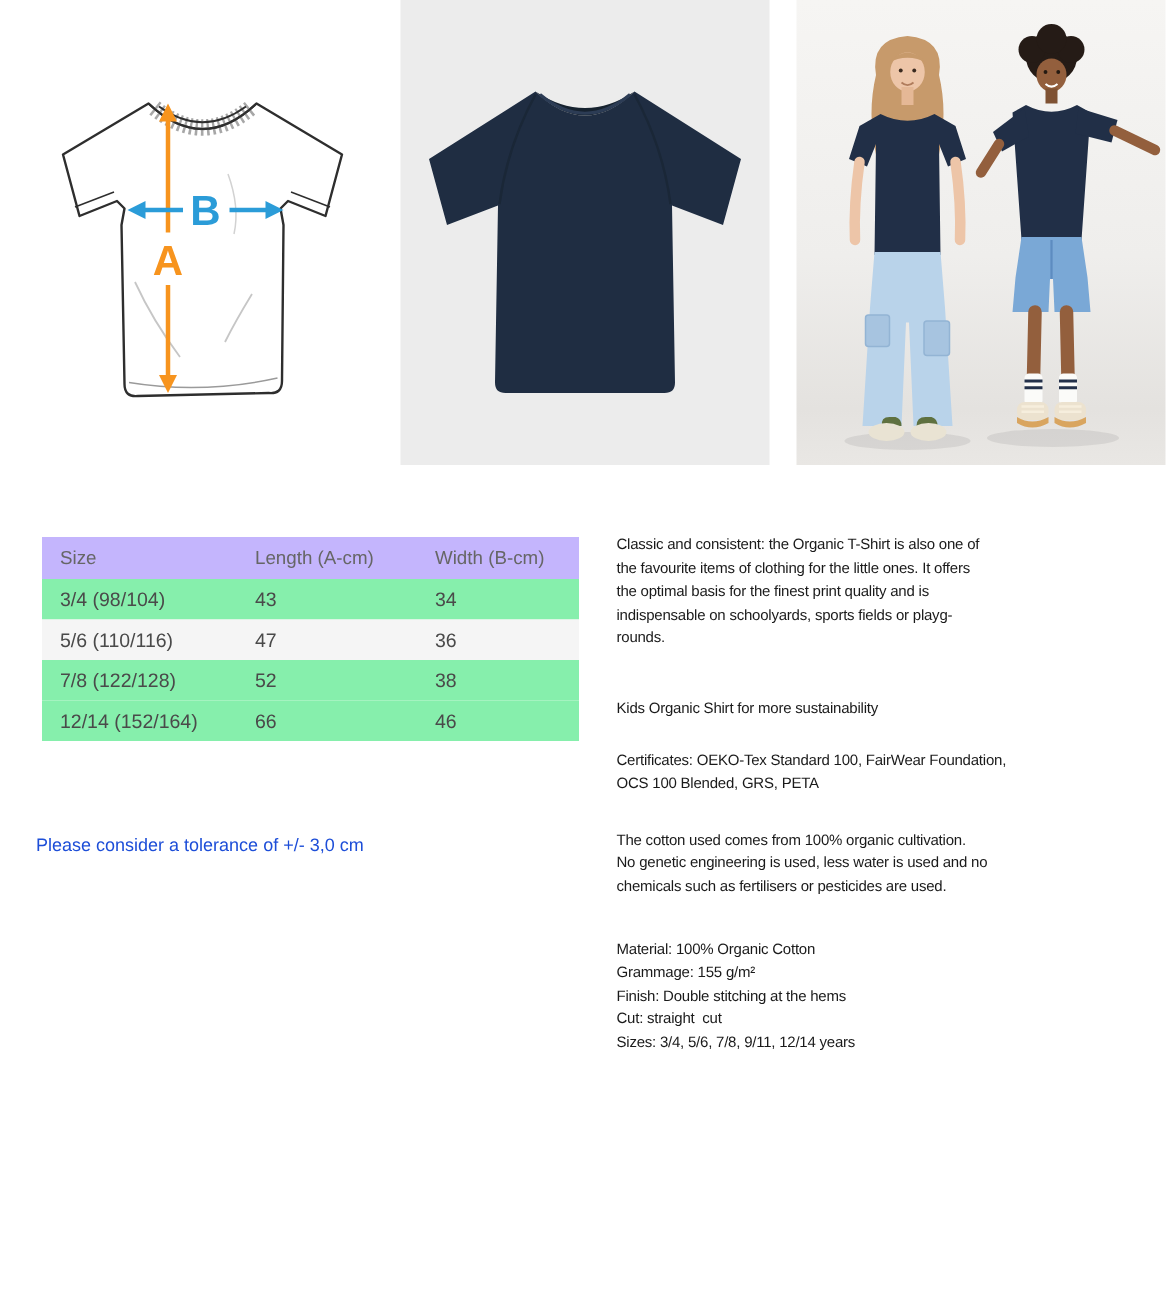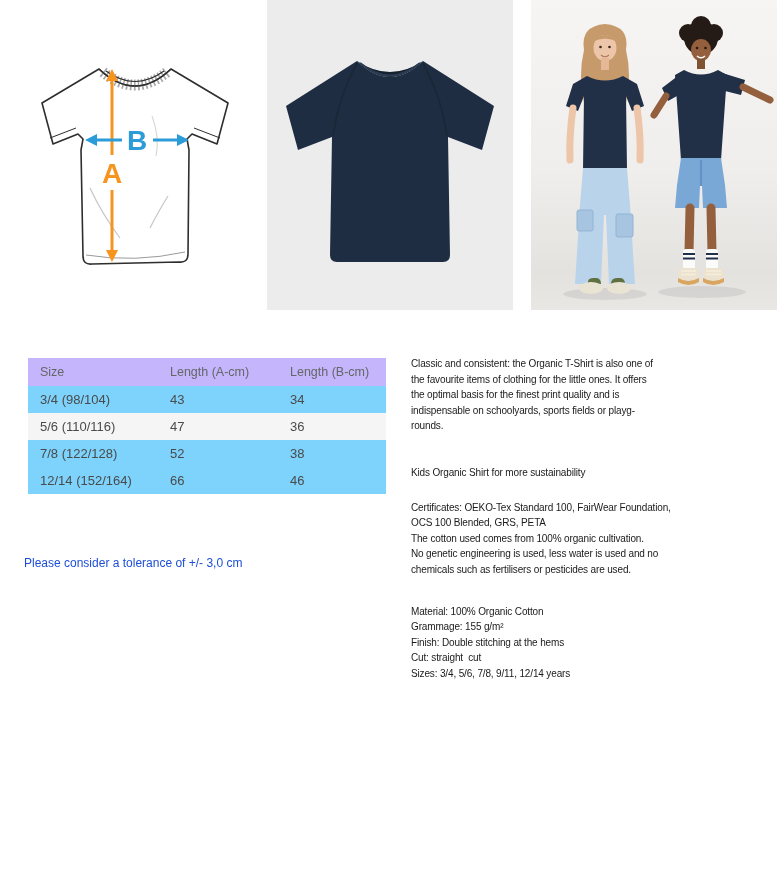--- a/index.html
+++ b/index.html
@@ -17,35 +17,35 @@
   
   .table-wrap{position:absolute;left:28px;top:358px;width:358px;}
   table.size-table{border-collapse:collapse;width:358px;table-layout:fixed;}
   table.size-table th{
     background:#c4b5fd;color:#666;font-weight:400;font-size:12.5px;
     text-align:left;padding:7px 0 7px 12px;height:14px;
   }
   table.size-table td{
     font-size:13px;color:#4a4a4a;text-align:left;padding:6px 0 6px 12px;height:15px;
   }
-  table.size-table tr.odd{background:#7dd3fc;}
+  table.size-table tr.odd{background:#86efac;}
   table.size-table tr.even{background:#f5f5f5;margin-top:20px;}
   table.size-table col.c1{width:130px;}
   table.size-table col.c2{width:120px;}
   table.size-table col.c3{width:108px;}
   .tolerance{position:absolute;left:24px;top:556px;font-size:12px;color:#1d4ed8;}
   
   .desc-col{position:absolute;left:411px;top:356px;width:366px;}
   .desc-col p{
     margin:0;font-size:10px;line-height:15.6px;letter-spacing:-0.15px;
     color:#1a1a1a;white-space:pre-wrap;
   }
   .desc-col p.p-intro{margin-bottom:31px;}
   .desc-col p.p-sustain{margin-bottom:19px;}
-  .desc-col p.p-cert{}
+  .desc-col p.p-cert{margin-bottom:22px;}
   .desc-col p.p-cotton{margin-bottom:26px;}
 </style>
 </head>
 <body>
 
 <div class="img-row">
 
   <div class="diagram-box">
     <svg width="263" height="310" viewBox="0 0 263 310">
 
@@ -158,21 +158,21 @@
   <table class="size-table">
     <colgroup>
         <col class="c1">
         <col class="c2">
         <col class="c3">
       </colgroup>
     <thead>
       <tr>
         <th>Size</th>
         <th>Length (A-cm)</th>
-        <th>Length (B-cm)</th>
+        <th>Width (B-cm)</th>
       </tr>
     </thead>
     <tbody>
       <tr class="odd">
         <td>3/4 (98/104)</td>
         <td>43</td>
         <td>34</td>
       </tr>
       <tr class="even">
         <td>5/6 (110/116)</td>

